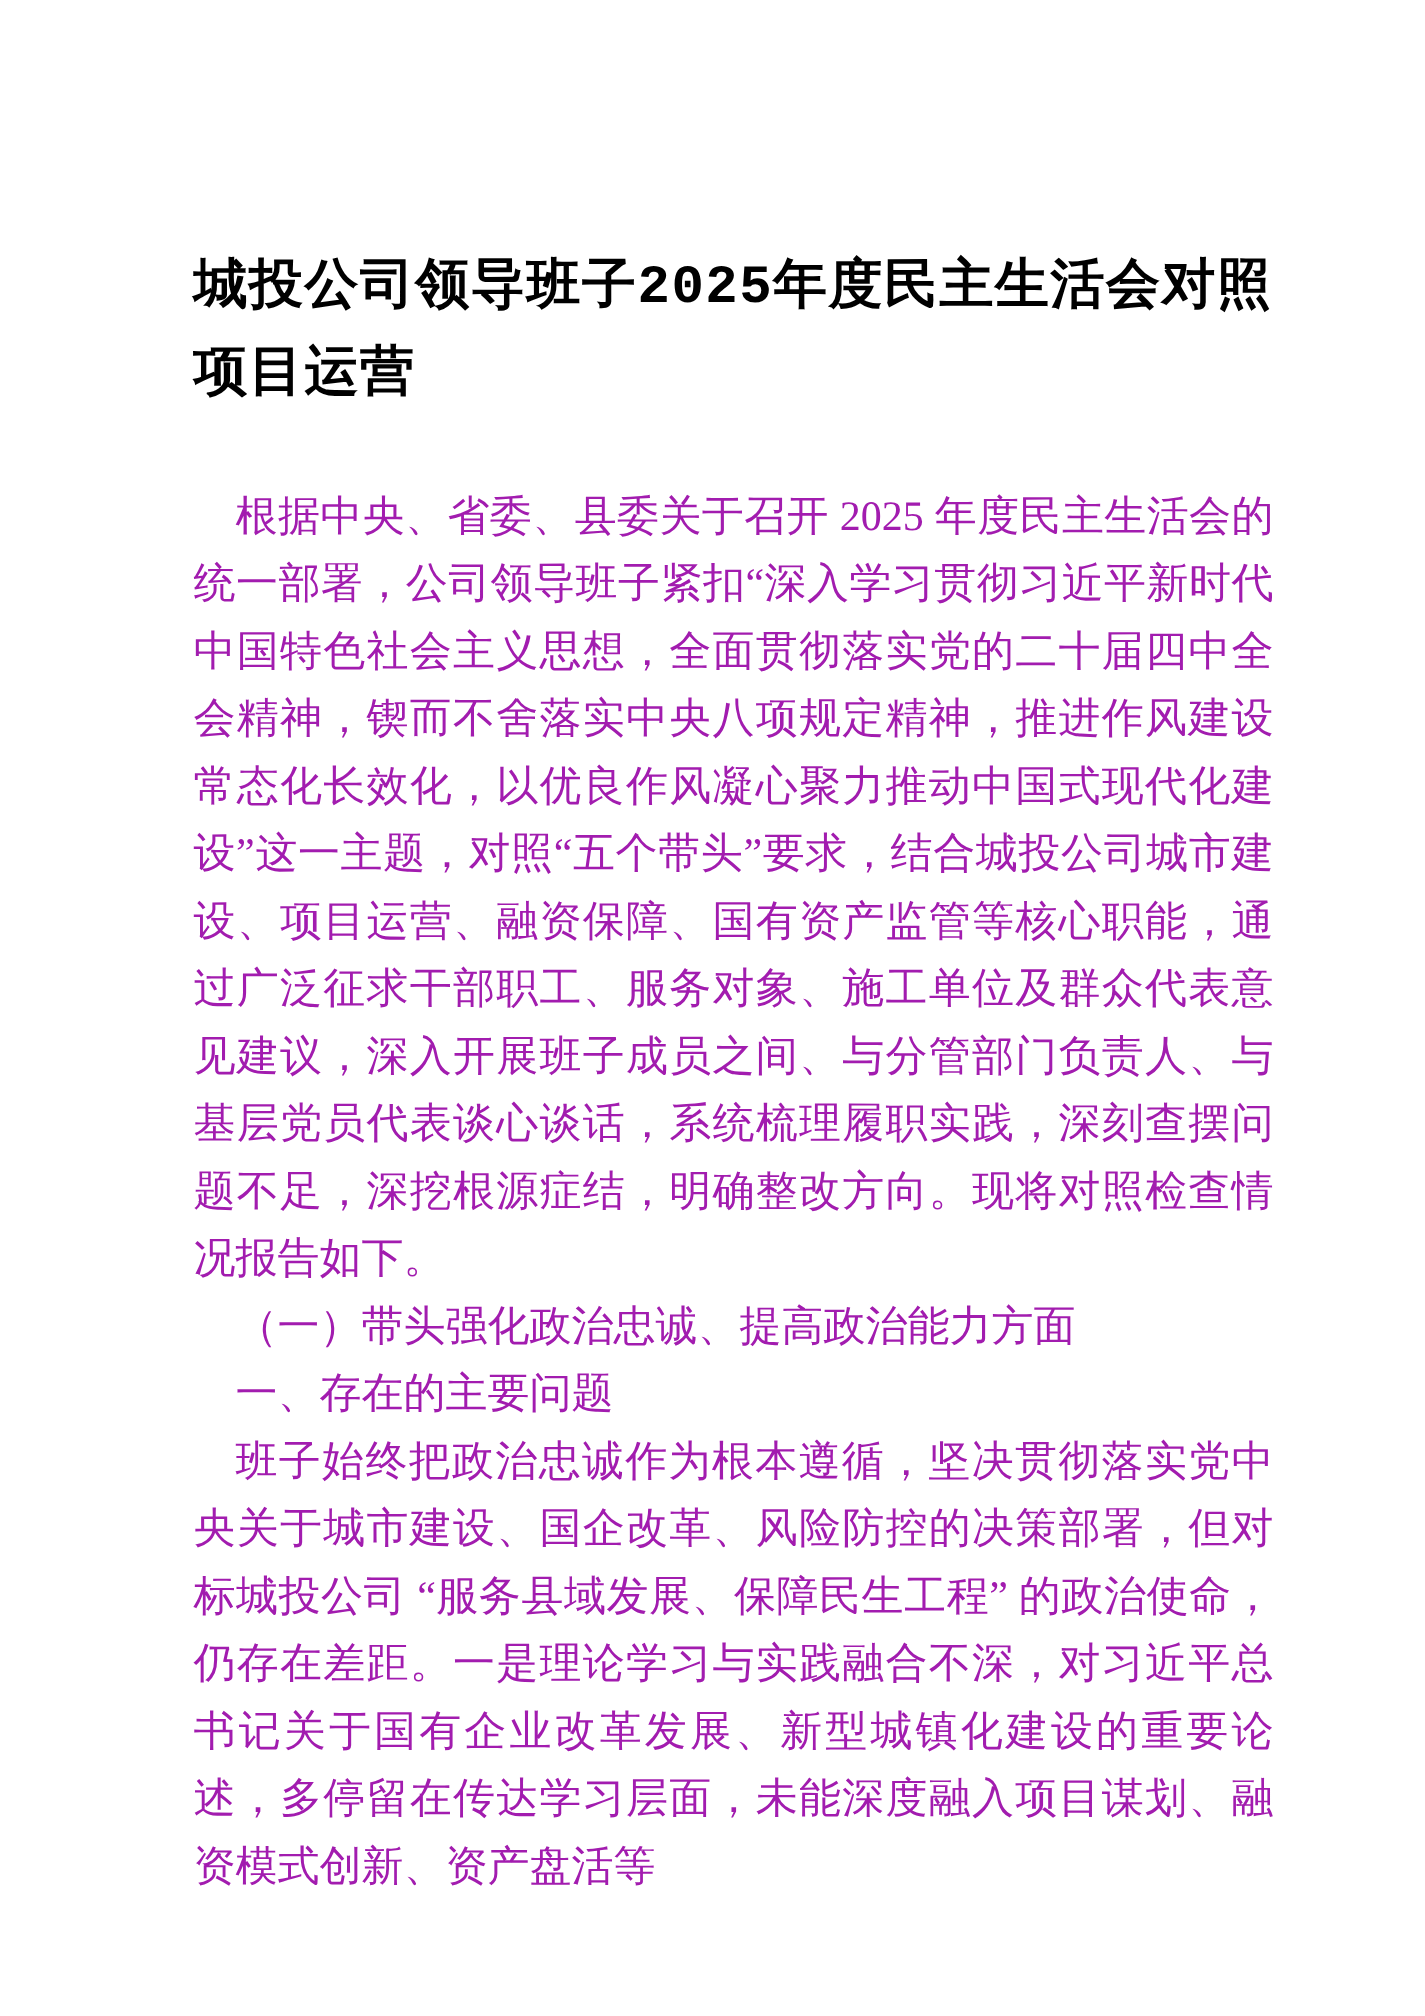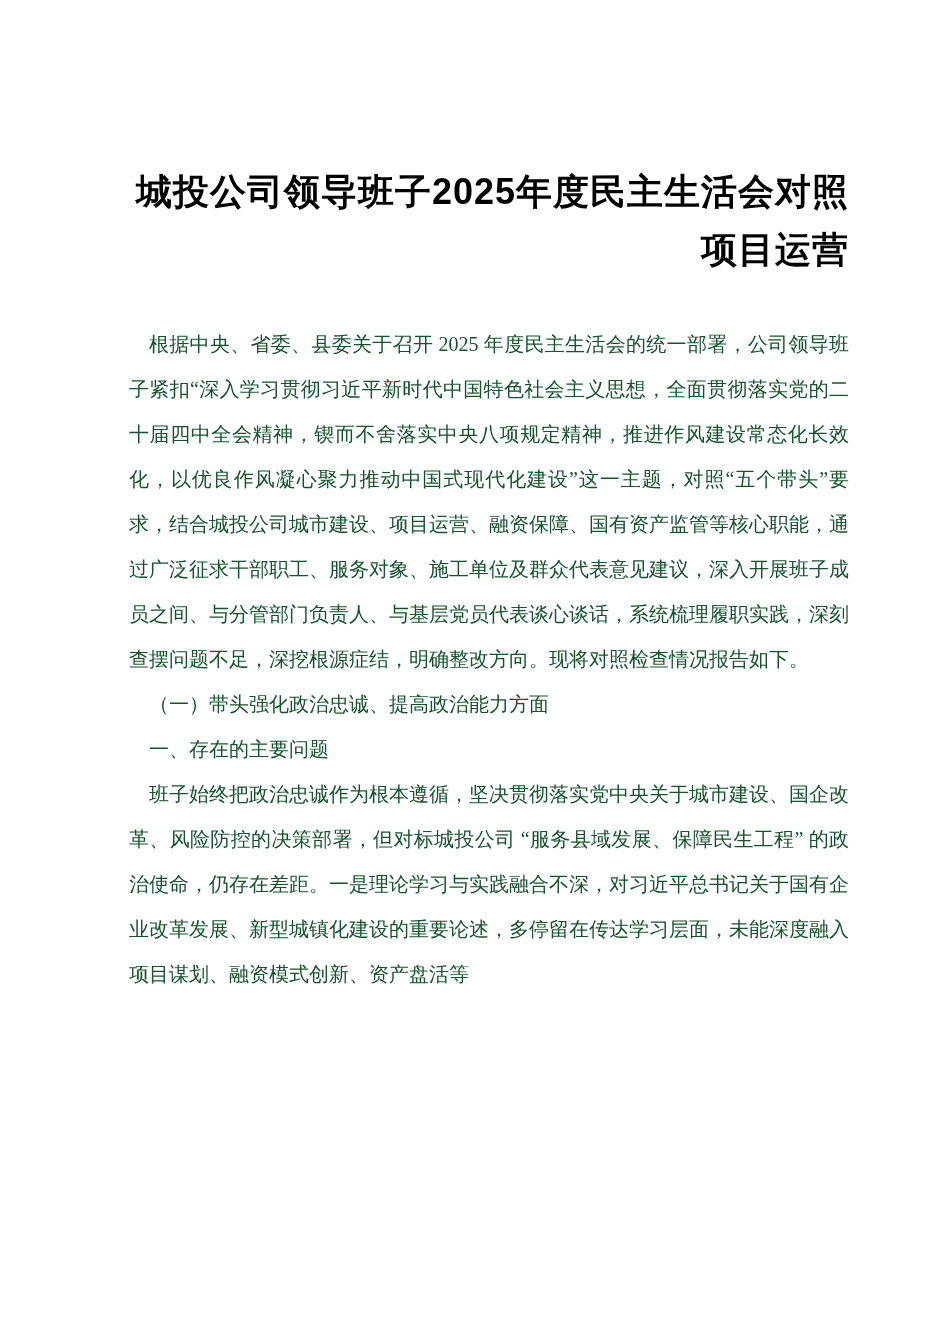--- a/index.html
+++ b/index.html
@@ -12,37 +12,37 @@
     width: 950px;
     height: 1344px;
     background: #ffffff;
     overflow: hidden;
   }
   .title-block {
     position: absolute;
     top: 163px;
     left: 129px;
     width: 720px;
-    text-align: right;
-    font-family: Liberation Sans, sans-serif;
+    text-align: left;
+    font-family: Liberation Mono, monospace;
     font-weight: 700;
     font-size: 36px;
     line-height: 58px;
     color: #000000;
     letter-spacing: 1px;
   }
   .body-block {
     position: absolute;
     top: 322px;
     left: 129px;
     width: 720px;
     font-family: "Liberation Serif", serif;
-    font-size: 20px;
+    font-size: 28px;
     line-height: 45px;
-    color: #14532d;
+    color: #a21caf;
     text-align: justify;
   }
   .para {
     margin: 0;
     padding: 0;
     text-indent: 1em;
     word-break: break-all;
   }
 </style>
 </head>

